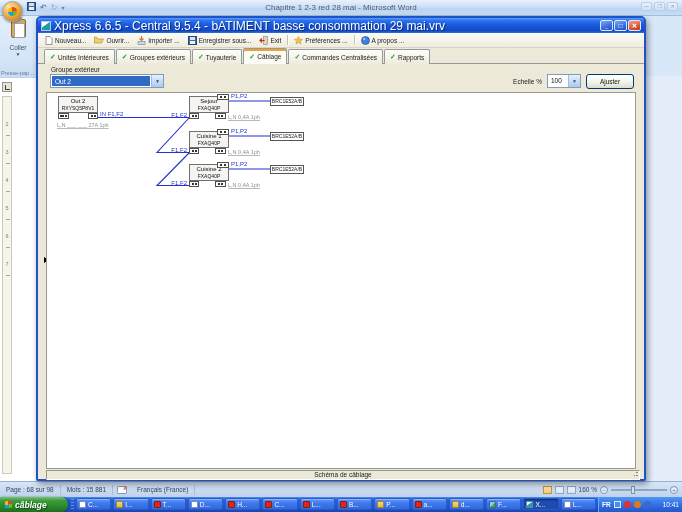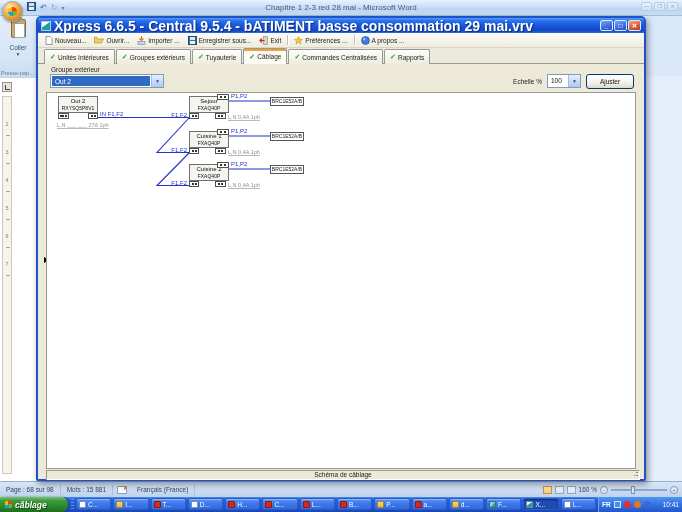--- a/index.html
+++ b/index.html
@@ -67,21 +67,21 @@
 
   
   .xp{position:absolute;left:36px;top:16px;width:610px;height:465px;
     background:#ECE9D8;border:2px solid #1E52C8;border-radius:5px 5px 2px 2px;
     box-shadow:2px 3px 6px rgba(0,0,0,.4);}
   .xp-title{position:absolute;left:0;right:0;top:0;height:15px;border-radius:3px 3px 0 0;
     background:linear-gradient(180deg,#5AA0FA 0%,#2E75EF 15%,#1A5AE0 45%,#1348C2 85%,#2F6FE2 100%);
     display:flex;align-items:center;padding:0 3px;}
   .xp-ico{width:10px;height:10px;background:#fff;border:1px solid #B8C8E8;margin-right:3px;position:relative;overflow:hidden;}
   .xp-ico:before{content:"";position:absolute;left:-2px;top:3px;width:14px;height:10px;background:#1E9E9E;transform:rotate(-35deg);}
-  .xp-title b{font-size:14px;color:#fff;font-weight:bold;text-shadow:1px 1px 1px #0A2E7A;
+  .xp-title b{font-size:12px;color:#fff;font-weight:normal;text-shadow:1px 1px 1px #0A2E7A;
     white-space:nowrap;overflow:hidden;flex:1;}
   .xp-btns{display:flex;gap:1px;}
   .xp-btns span{width:13px;height:11px;border:1px solid #DCE8FC;border-radius:2px;
     font-size:6.5px;line-height:9px;text-align:center;color:#fff;font-weight:bold;
     background:linear-gradient(160deg,#7AA7F8,#3061D8 70%,#2454C4);}
   .xp-btns .close{background:linear-gradient(160deg,#F2A088,#DD5B35 60%,#C03A14);}
 
   .xp-toolbar{position:absolute;left:0;right:0;top:15px;height:15px;
     background:linear-gradient(#FCFBF7,#EFEDDF);border-bottom:1px solid #D8D4C0;
     display:flex;align-items:center;gap:4px;padding:0 5px;}

